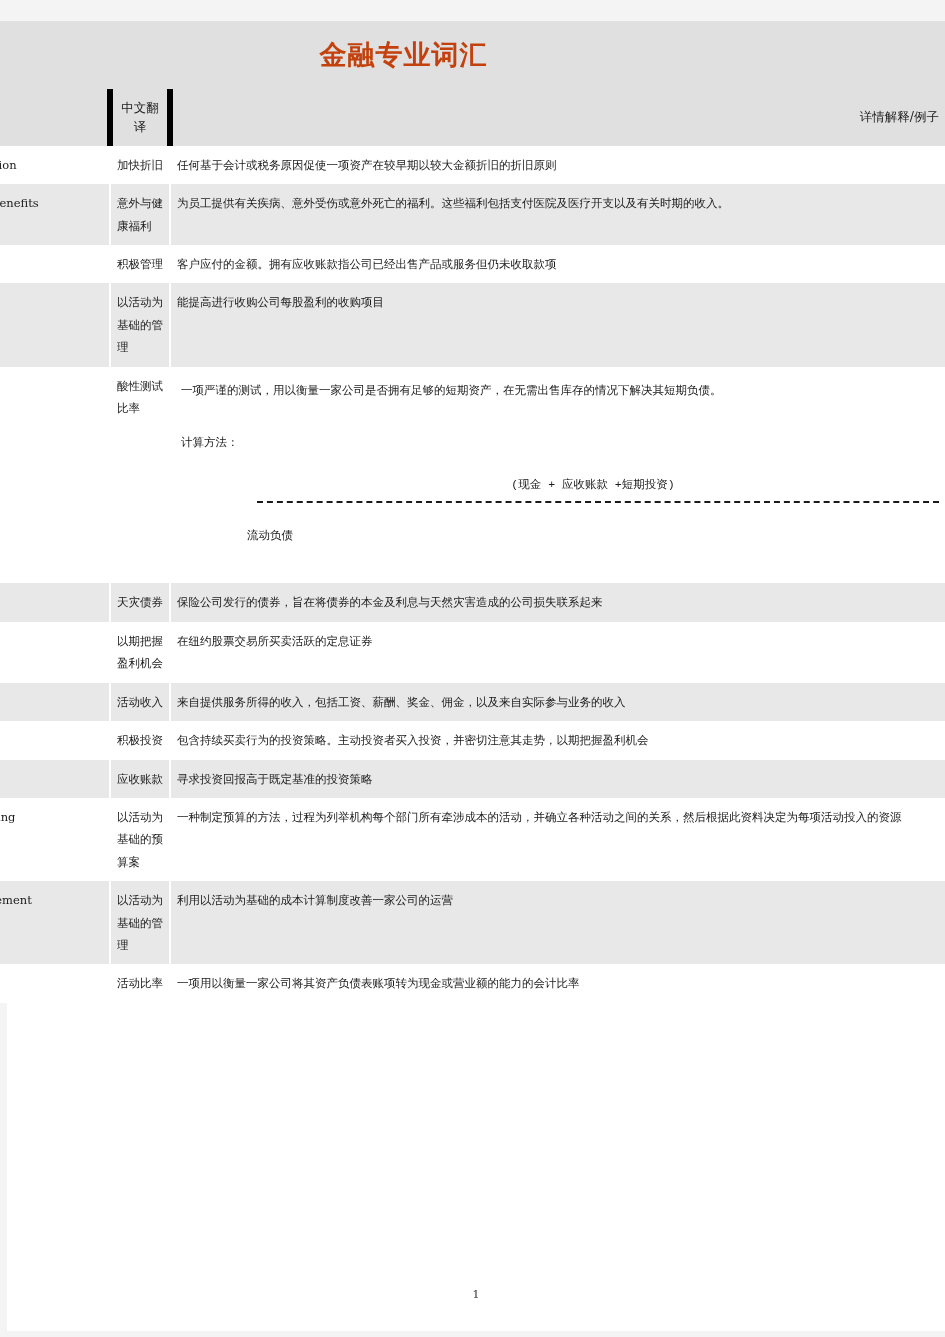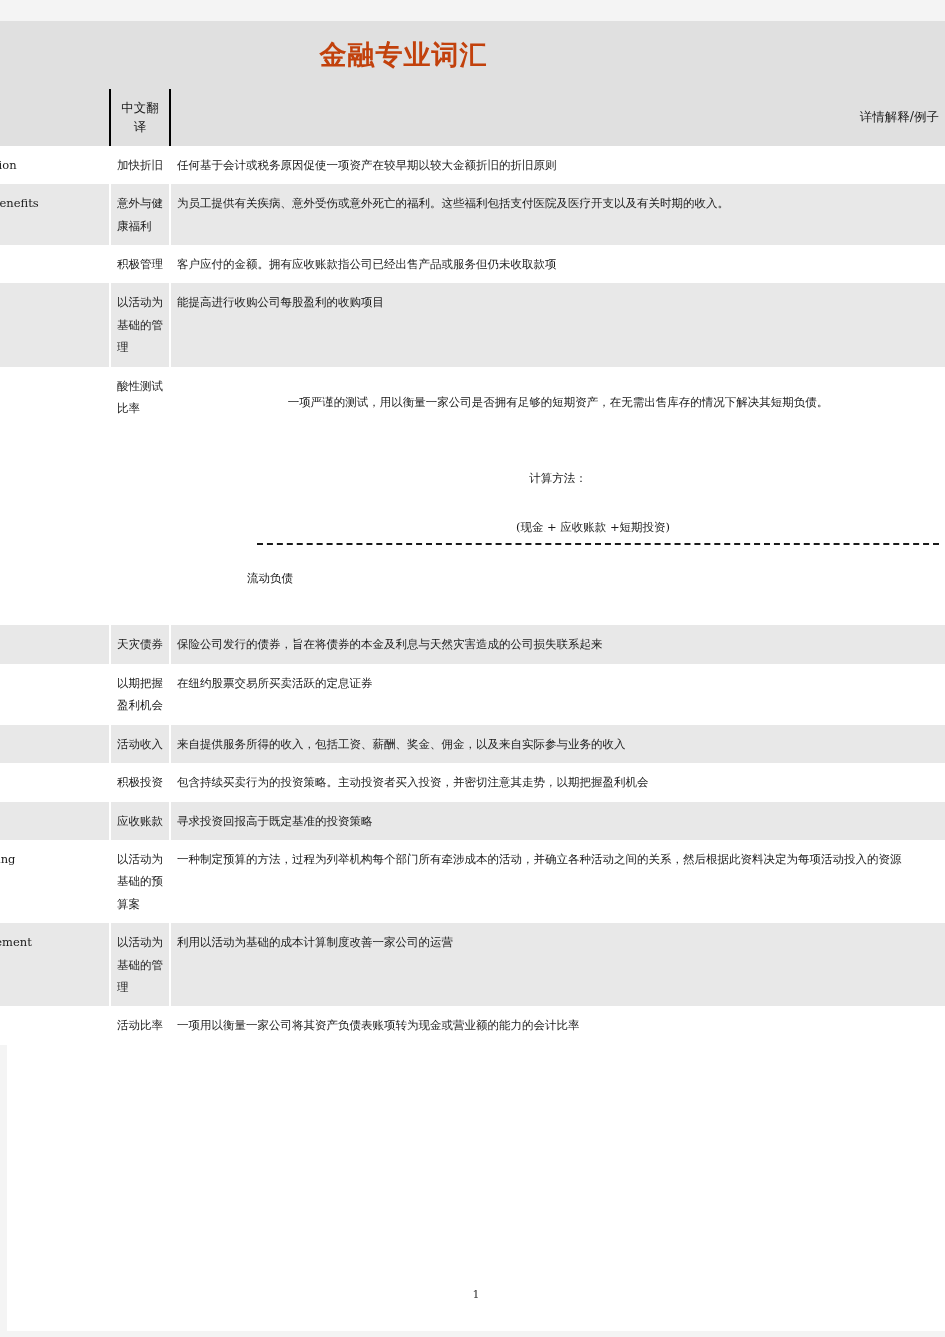--- a/index.html
+++ b/index.html
@@ -56,21 +56,21 @@
     letter-spacing: 1px;
   }
 
   .head-row td {
     background: #e0e0e0;
     vertical-align: middle;
     padding: 9px 6px;
     font-family: "DejaVu Serif", "Liberation Serif", serif;
     font-size: 12.5px;
     color: #1a1a1a;
-    border-right: 2px solid #000000;
+    border-right: 6px solid #000000;
   }
   .head-row td:last-child { border-right: none; }
   .head-term { text-align: left; }
   .head-cn   { text-align: center; line-height: 1.55; }
   .head-desc { text-align: right; }
 
   tr.data td {
     vertical-align: top;
     padding: 8px 6px 8px 6px;
     font-family: "DejaVu Serif", "Liberation Serif", serif;
@@ -81,27 +81,28 @@
   }
   tr.data td:last-child { border-right: none; }
 
   tr.data.shade td { background: #e8e8e8; }
   tr.data.plain td { background: #ffffff; }
 
   td.term { white-space: normal; word-break: normal; }
   td.cn   { }
   td.desc { }
 
-  .desc-line { margin: 16px; text-align: center; }
+  .desc-line { margin: 4px; }
   .desc-gap  { height: 22px; }
 
   
   .formula {
-    margin-top: 26px;
+    margin-top: 20px;
     width: 100%;
+    font-family: Liberation Mono, monospace;
   }
   .formula .numer {
     text-align: center;
     padding-left: 70px;
     margin-bottom: 5px;
   }
   .formula .frac-bar {
     border-top: 2px dashed #1a1a1a;
     margin: 0 0 0 80px;
     height: 0;

